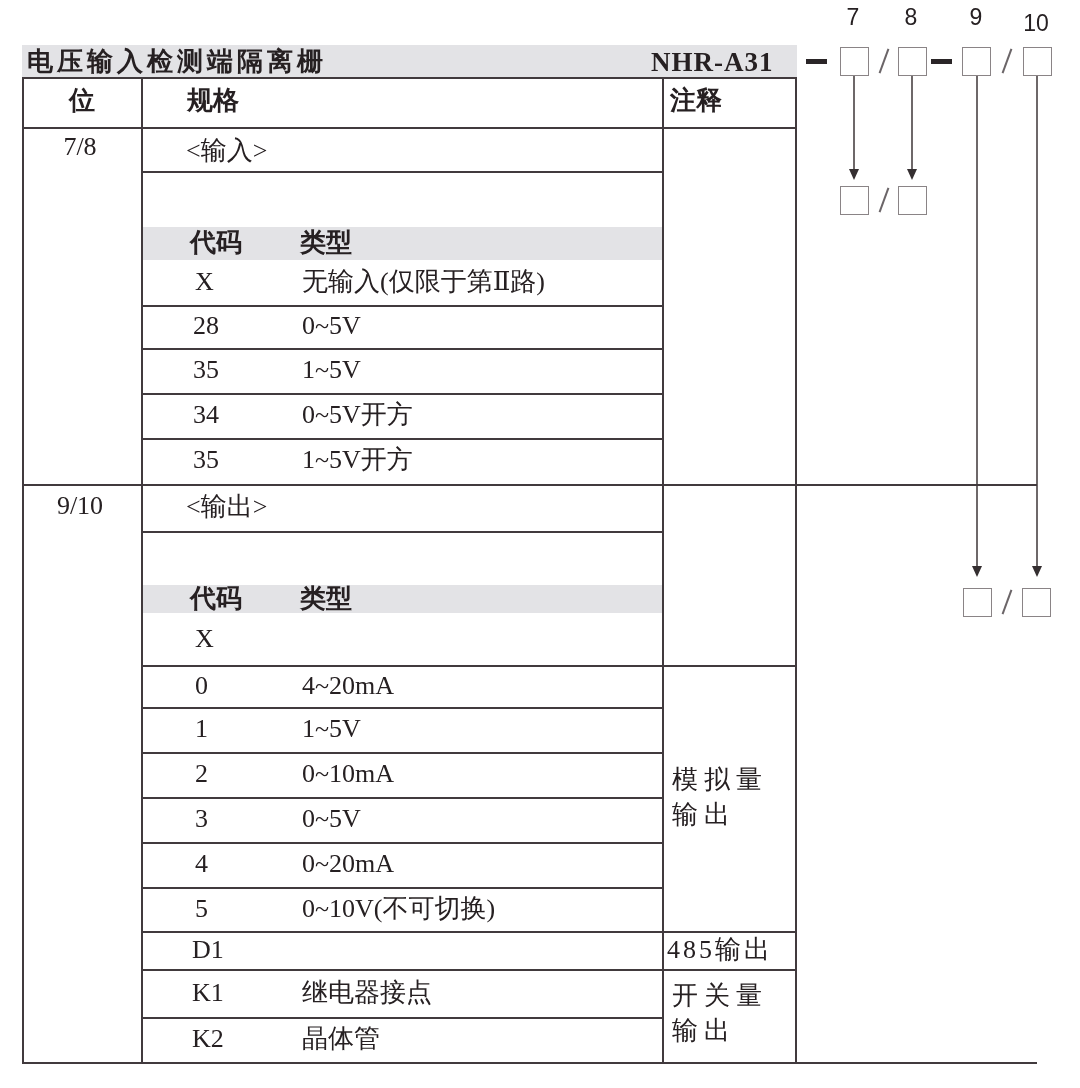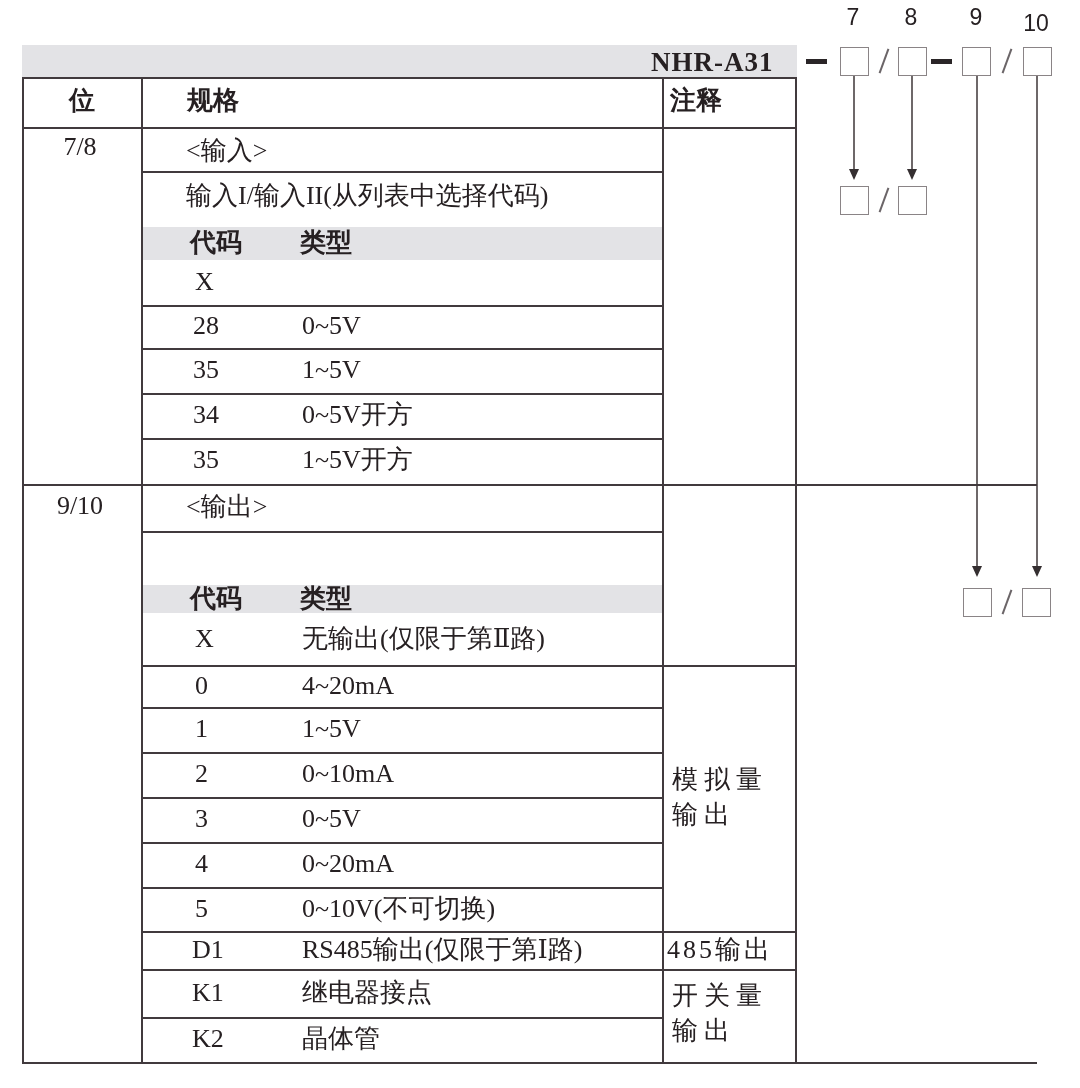--- a/index.html
+++ b/index.html
@@ -29,20 +29,21 @@
 <body>
 
 <div class="page">
 
   <span class="digit" style="left:838px;top:4px;width:30px">7</span>
   <span class="digit" style="left:896px;top:4px;width:30px">8</span>
   <span class="digit" style="left:961px;top:4px;width:30px">9</span>
   <span class="digit" style="left:1017px;top:10px;width:38px">10</span>
 
   <div class="bar" style="left:22px;top:45px;width:775px;height:32px"></div>
+  <span class="txt b" style="left:27px;top:49px;letter-spacing:4px">电压输入检测端隔离栅</span>
   <span class="txt b" style="left:651px;top:49px;font-size:27px;letter-spacing:1px">NHR-A31</span>
 
   <div class="dash" style="left:806px;top:59px"></div>
   <div class="box" style="left:840px;top:47px"></div>
   <div class="slash" style="left:883px;top:48px"></div>
   <div class="box" style="left:898px;top:47px"></div>
   <div class="dash" style="left:931px;top:59px"></div>
   <div class="box" style="left:962px;top:47px"></div>
   <div class="slash" style="left:1006px;top:48px"></div>
   <div class="box" style="left:1023px;top:47px"></div>
@@ -90,55 +91,53 @@
 
   <div class="bar" style="left:143px;top:227px;width:519px;height:33px"></div>
   <div class="bar" style="left:143px;top:585px;width:519px;height:28px"></div>
 
   <span class="txt b ctr" style="left:52px;top:88px;width:60px">位</span>
   <span class="txt b" style="left:187px;top:88px">规格</span>
   <span class="txt b" style="left:670px;top:88px">注释</span>
 
   <span class="txt ctr" style="left:48px;top:134px;width:64px">7/8</span>
   <span class="txt" style="left:186px;top:138px">&lt;输入&gt;</span>
-  <span class="txt" style="left:186px;top:183px">输入I/输入II(从列表中选择代码)</span>
   <span class="txt b" style="left:190px;top:230px">代码</span>
   <span class="txt b" style="left:300px;top:230px">类型</span>
 
   <span class="txt" style="left:195px;top:269px">X</span>
+  <span class="txt" style="left:302px;top:269px">无输入(仅限于第Ⅱ路)</span>
   <span class="txt" style="left:193px;top:313px">28</span>
   <span class="txt" style="left:302px;top:313px">0~5V</span>
   <span class="txt" style="left:193px;top:357px">35</span>
   <span class="txt" style="left:302px;top:357px">1~5V</span>
   <span class="txt" style="left:193px;top:402px">34</span>
   <span class="txt" style="left:302px;top:402px">0~5V开方</span>
   <span class="txt" style="left:193px;top:447px">35</span>
   <span class="txt" style="left:302px;top:447px">1~5V开方</span>
 
   <span class="txt ctr" style="left:46px;top:493px;width:68px">9/10</span>
   <span class="txt" style="left:186px;top:494px">&lt;输出&gt;</span>
   <span class="txt b" style="left:190px;top:586px">代码</span>
   <span class="txt b" style="left:300px;top:586px">类型</span>
 
   <span class="txt" style="left:195px;top:626px">X</span>
-  <span class="txt" style="left:302px;top:626px">无输出(仅限于第Ⅱ路)</span>
   <span class="txt" style="left:195px;top:673px">0</span>
   <span class="txt" style="left:302px;top:673px">4~20mA</span>
   <span class="txt" style="left:195px;top:716px">1</span>
   <span class="txt" style="left:302px;top:716px">1~5V</span>
   <span class="txt" style="left:195px;top:761px">2</span>
   <span class="txt" style="left:302px;top:761px">0~10mA</span>
   <span class="txt" style="left:195px;top:806px">3</span>
   <span class="txt" style="left:302px;top:806px">0~5V</span>
   <span class="txt" style="left:195px;top:851px">4</span>
   <span class="txt" style="left:302px;top:851px">0~20mA</span>
   <span class="txt" style="left:195px;top:896px">5</span>
   <span class="txt" style="left:302px;top:896px">0~10V(不可切换)</span>
   <span class="txt" style="left:192px;top:937px">D1</span>
-  <span class="txt" style="left:302px;top:937px">RS485输出(仅限于第Ⅰ路)</span>
   <span class="txt" style="left:192px;top:980px">K1</span>
   <span class="txt" style="left:302px;top:980px">继电器接点</span>
   <span class="txt" style="left:192px;top:1026px">K2</span>
   <span class="txt" style="left:302px;top:1026px">晶体管</span>
 
   <span class="txt sp6" style="left:672px;top:767px">模拟量</span>
   <span class="txt sp6" style="left:672px;top:802px">输出</span>
   <span class="txt sp3" style="left:667px;top:937px">485输出</span>
   <span class="txt sp6" style="left:672px;top:983px">开关量</span>
   <span class="txt sp6" style="left:672px;top:1018px">输出</span>

